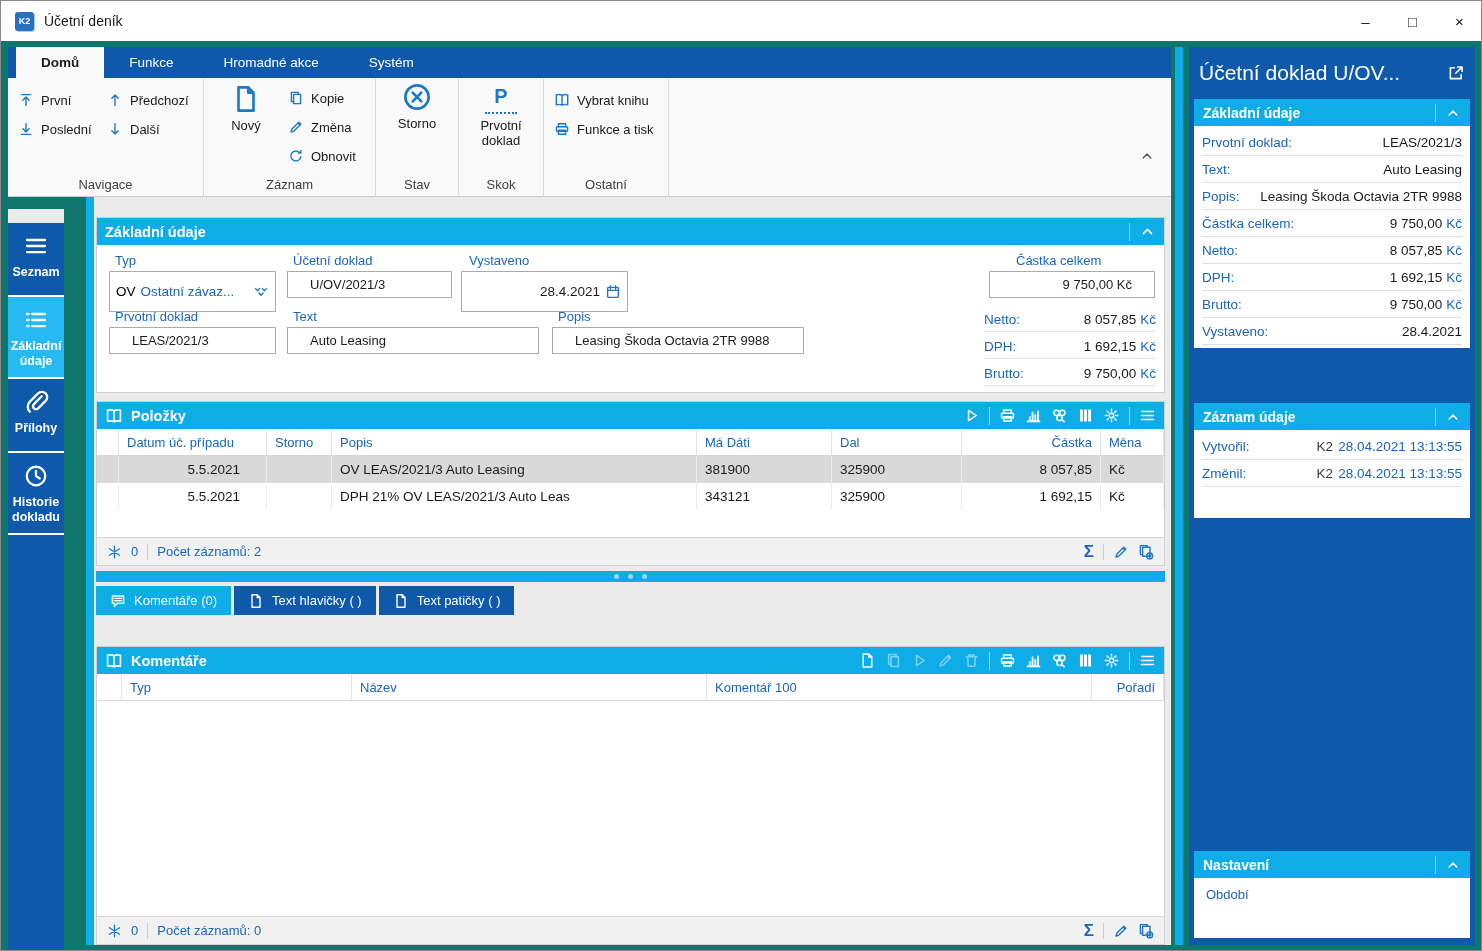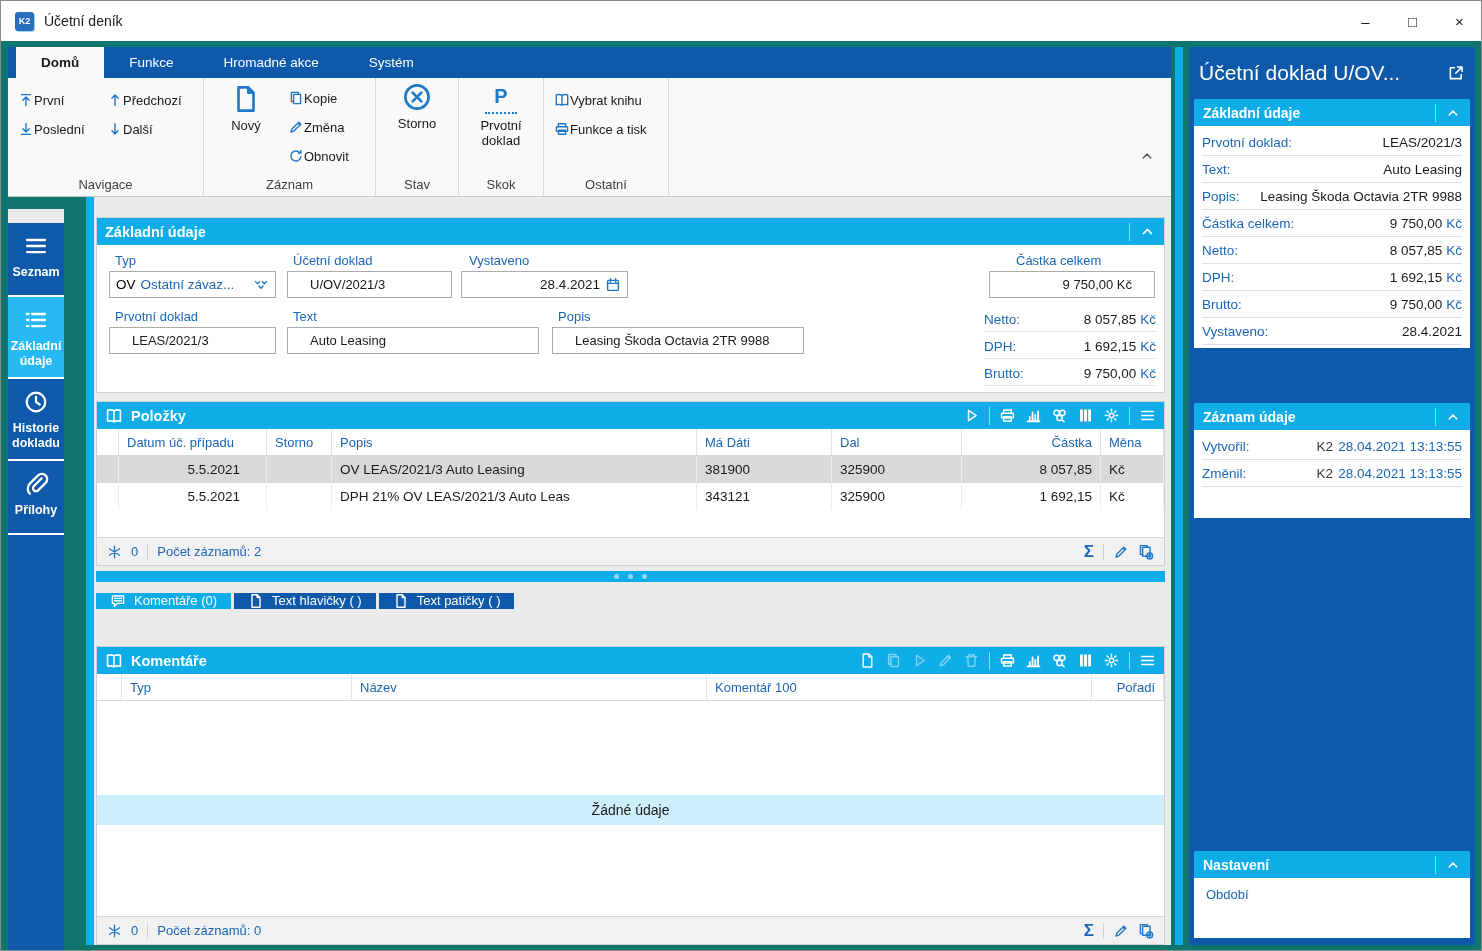--- a/index.html
+++ b/index.html
@@ -26,21 +26,21 @@
 
   
   .ribbon{left:7px;top:46px;width:1163px;height:150px;background:#f9f9f9;border-bottom:1px solid #c9c9c9;}
   .ribbon-tabs{display:flex;height:31px;background:var(--dark-blue);align-items:stretch;padding-left:8px;}
   .rtab{padding:0 25px;display:flex;align-items:center;color:#fff;font-size:13.5px;cursor:default;}
   .rtab.active{background:#f9f9f9;color:#1a1a1a;font-weight:bold;}
   .ribbon-body{display:flex;height:119px;align-items:stretch;}
   .rgroup{display:flex;flex-direction:column;border-right:1px solid #d9d9d9;}
   .rgroup-content{flex:1;position:relative;}
   .rgroup-label{height:25px;display:flex;align-items:center;justify-content:center;font-size:13px;color:#3f3f3f;}
-  .ritem{display:flex;align-items:center;font-size:13px;color:#1a1a1a;height:28px;cursor:default;white-space:nowrap;}
+  .ritem{display:flex;align-items:center;gap:7px;font-size:13px;color:#1a1a1a;height:28px;cursor:default;white-space:nowrap;}
   .ritem .ic{color:var(--icon-blue);}
   .rbig{position:absolute;display:flex;flex-direction:column;align-items:center;gap:4px;font-size:13px;color:#1a1a1a;text-align:center;cursor:default;}
   .rbig .ic{color:var(--icon-blue);}
   .rbig .ic svg{width:30px;height:30px;}
   .storno-ic svg{width:38px;height:38px;}
   .p-glyph{color:var(--icon-blue);font-size:20px;font-weight:bold;line-height:20px;}
   .p-dots{width:32px;border-bottom:2px dotted var(--icon-blue);margin-top:2px;}
   .ribbon-collapse{position:absolute;right:16px;bottom:32px;color:#555;}
 
   
@@ -62,21 +62,21 @@
   .panel-header .ic svg{width:18px;height:18px;}
   .ph-right{margin-left:auto;display:flex;align-items:center;gap:9px;}
   .ph-right .ic svg{width:17px;height:17px;}
   .ph-sep{width:1px;height:18px;background:rgba(255,255,255,.55);}
   .dim{opacity:.45;}
   .chev{border-left:1px solid rgba(255,255,255,.5);padding-left:9px;height:18px;display:flex;align-items:center;}
 
   
   .flabel{position:absolute;font-size:13px;color:var(--label-blue);white-space:nowrap;}
   .finput{position:absolute;height:27px;border:1px solid #ababab;background:#fff;font-size:13px;color:#1a1a1a;padding:0 22px;}
-  .finput-wrap{position:absolute;height:27px;border:1px solid #ababab;background:#fff;display:flex;align-items:center;padding:0 6px;gap:5px;font-size:13.5px;}
+  .finput-wrap{position:absolute;height:41px;border:1px solid #ababab;background:#fff;display:flex;align-items:center;padding:0 6px;gap:5px;font-size:13.5px;}
   .finput-wrap input{border:none;outline:none;flex:1;min-width:0;font-size:13.5px;color:#1a1a1a;background:transparent;}
   .finput-wrap .ic{color:var(--icon-blue);}
   .sumrow{position:absolute;width:172px;height:25px;display:flex;align-items:center;border-bottom:1px solid #e3e3e3;font-size:13.5px;}
   .sumrow .sl{color:var(--label-blue);}
   .sumrow .sv{margin-left:auto;color:#1a1a1a;}
   .sumrow .sc{color:var(--label-blue);margin-left:4px;}
 
   
   .tbl-head{display:grid;background:#fff;border-bottom:1px solid #d9d9d9;height:27px;}
   .tbl-head>div{font-size:13px;color:var(--label-blue);display:flex;align-items:center;padding:8px 8px;border-right:1px solid #e4e4e4;white-space:nowrap;overflow:hidden;}
@@ -90,21 +90,21 @@
   .statusbar .ic{color:var(--icon-blue);}
   .statusbar .num{color:var(--label-blue);font-size:13px;}
   .st-sep{width:1px;height:16px;background:#cfcfcf;}
   .st-count{color:var(--label-blue);font-size:13px;}
   .st-right{margin-left:auto;display:flex;align-items:center;gap:9px;}
   .sigma{color:var(--label-blue);font-size:17px;font-weight:bold;line-height:1;}
 
   
   .splitter{left:95px;top:570px;width:1069px;height:11px;background:var(--cyan);display:flex;align-items:center;justify-content:center;gap:9px;}
   .splitter i{width:5px;height:5px;border-radius:50%;background:rgba(255,255,255,.55);}
-  .btabs{left:95px;top:585px;height:29px;display:flex;gap:3px;align-items:center;}
+  .btabs{left:95px;top:585px;height:29px;display:flex;gap:3px;}
   .btab{padding:0 14px;display:flex;align-items:center;gap:8px;background:var(--dark-blue);color:#fff;font-size:13px;cursor:default;white-space:nowrap;}
   .btab .ic{color:#fff;}
   .btab.active{background:var(--cyan);}
   .empty-band{position:absolute;left:0;right:0;height:30px;background:var(--empty-band);display:flex;align-items:center;justify-content:center;font-size:14px;color:#1a1a1a;}
 
   
   .rightpanel{left:1174px;top:46px;width:8px;height:898px;background:var(--cyan);}
   .rpanel{left:1188px;top:46px;width:286px;height:898px;background:var(--dark-blue);}
   .rp-title{display:flex;align-items:center;padding:14px 10px 12px;color:#fff;}
   .rp-title-text{font-size:21px;flex:1;white-space:nowrap;overflow:hidden;}
@@ -294,33 +294,33 @@
       <span class="ic">
           <svg viewBox="0 0 16 16" fill="none" stroke="currentColor" stroke-width="1.4" stroke-linecap="round" stroke-linejoin="round">
             <path d="M5.6 4.3h7.9M5.6 8h7.9M5.6 11.7h7.9M2.4 4.3h1M2.4 8h1M2.4 11.7h1"></path>
           </svg>
         </span>
       <span class="sb-label">Základní údaje</span>
     </div>
     <div class="sb-item">
       <span class="ic">
           <svg viewBox="0 0 16 16" fill="none" stroke="currentColor" stroke-width="1.4" stroke-linecap="round" stroke-linejoin="round">
+            <path d="M11.5 4.5L6.7 9.3a1.8 1.8 0 1 0 2.6 2.6l4.6-4.6a3.2 3.2 0 1 0-4.6-4.6L4.2 7.8a4.4 4.4 0 0 0 0 6.2"></path>
+          </svg>
+        </span>
+      <span class="sb-label">Přílohy</span>
+    </div>
+    <div class="sb-item">
+      <span class="ic">
+          <svg viewBox="0 0 16 16" fill="none" stroke="currentColor" stroke-width="1.4" stroke-linecap="round" stroke-linejoin="round">
             <circle cx="8" cy="8" r="5.7"></circle>
             <path d="M8 4.8V8l2.3 1.5"></path>
           </svg>
         </span>
       <span class="sb-label">Historie dokladu</span>
-    </div>
-    <div class="sb-item">
-      <span class="ic">
-          <svg viewBox="0 0 16 16" fill="none" stroke="currentColor" stroke-width="1.4" stroke-linecap="round" stroke-linejoin="round">
-            <path d="M11.5 4.5L6.7 9.3a1.8 1.8 0 1 0 2.6 2.6l4.6-4.6a3.2 3.2 0 1 0-4.6-4.6L4.2 7.8a4.4 4.4 0 0 0 0 6.2"></path>
-          </svg>
-        </span>
-      <span class="sb-label">Přílohy</span>
     </div>
   </div>
   <div class="abs cyan-strip"></div>
   <div class="abs content-bg"></div>
 
   <div class="panel" style="left:95px;top:216px;width:1069px;height:176px">
     <div class="panel-header">
       <span class="panel-title">Základní údaje</span>
       <div class="ph-right">
         <span class="ic chev">
@@ -607,23 +607,20 @@
           </span>
       </div>
     </div>
     <div class="tbl-head cols-comments">
       <div></div>
       <div>Typ</div>
       <div>Název</div>
       <div>Komentář 100</div>
       <div class="r">Pořadí</div>
     </div>
-    <div class="empty-band" style="top:148px">
-      <span>Žádné údaje</span>
-    </div>
     <div class="statusbar">
       <span class="ic" style="width:15px">
           <svg viewBox="0 0 16 16" fill="none" stroke="currentColor" stroke-width="1.4" stroke-linecap="round" stroke-linejoin="round">
             <path d="M8 1.8v12.4M2.6 4.6l10.8 6.8M13.4 4.6L2.6 11.4"></path>
           </svg>
         </span>
       <span class="num">0</span>
       <span class="st-sep"></span>
       <span class="st-count">Počet záznamů: 0</span>
       <div class="st-right">

